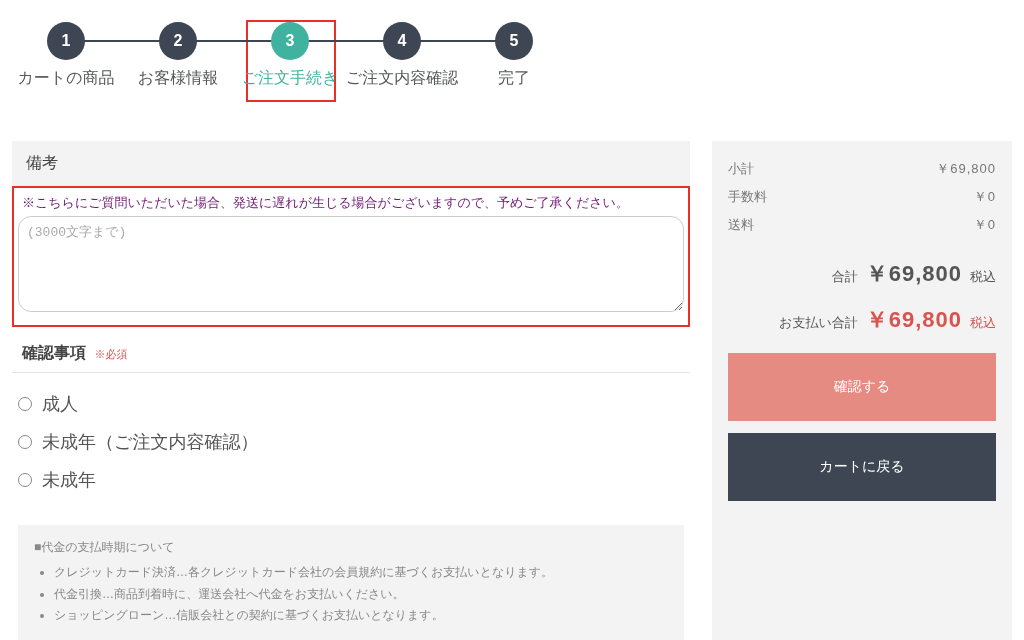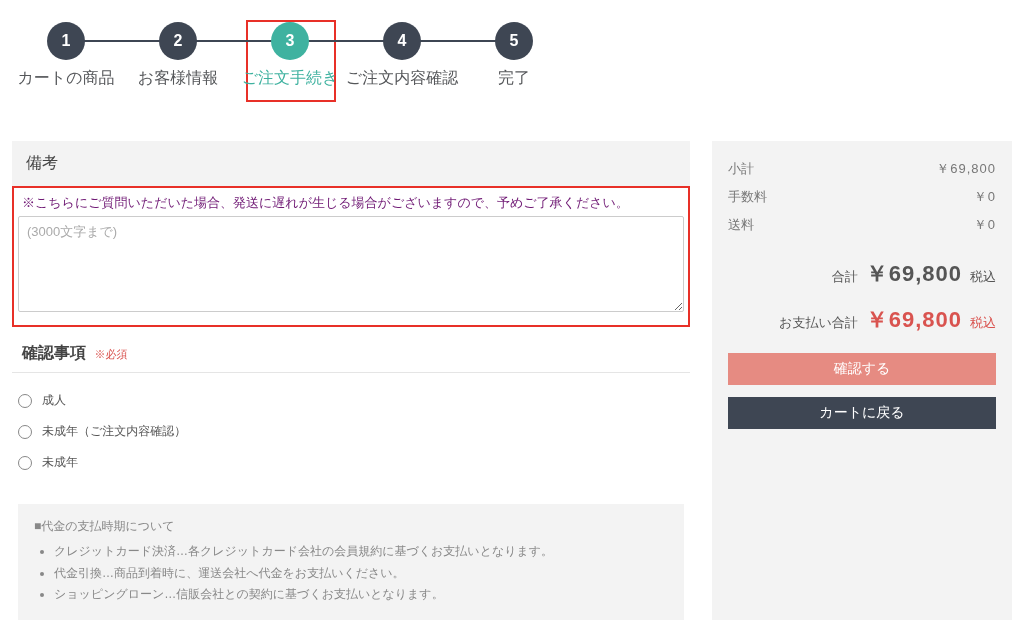--- a/index.html
+++ b/index.html
@@ -79,44 +79,44 @@
       font-size: 16px;
       font-weight: normal;
       color: #444;
     }
     .remarks-area { position: relative; padding: 8px 6px 12px 6px; }
     .warning-text { color: #701a75; font-size: 13px; margin-bottom: 4px; padding: 0 4px; }
     .remarks-textarea {
       width: 100%;
       height: 96px;
       border: 1px solid #ccc;
-      border-radius: 2px;
+      border-radius: 13px;
       padding: 6px 8px;
       font-size: 13px;
-      font-family: Liberation Sans, sans-serif;
+      font-family: Liberation Mono, monospace;
       color: #555;
       resize: both;
     }
     .remarks-textarea::placeholder { color: #aaa; }
 
     .confirm-header {
       padding: 16px 10px 8px 10px;
       font-size: 16px;
       font-weight: bold;
       color: #444;
       border-bottom: 1px solid #e5e5e5;
     }
     .req { color: #d9534f; font-size: 11px; font-weight: normal; margin-left: 4px; }
     .radio-group { padding: 12px 6px; }
     .radio-item {
       display: flex;
       align-items: center;
       gap: 10px;
       padding: 7px 0;
-      font-size: 12px;
+      font-size: 18px;
       color: #555;
     }
     .radio-circle {
       width: 14px;
       height: 14px;
       border: 1.5px solid #888;
       border-radius: 50%;
       flex-shrink: 0;
     }
 
@@ -152,21 +152,21 @@
       align-items: baseline;
       gap: 8px;
       padding: 8px 0 18px 0;
     }
     .sum-pay-row .tl { font-size: 13px; color: #555; }
     .sum-pay-row .tv { font-size: 22px; font-weight: bold; color: #d9534f; letter-spacing: 1px; }
     .sum-pay-row .tax { font-size: 13px; color: #d9534f; }
     .btn {
       display: block;
       width: 100%;
-      padding: 7px 0;
+      padding: 25px 0;
       text-align: center;
       font-size: 14px;
       color: #fff;
       border: none;
       cursor: pointer;
       margin-bottom: 12px;
       font-family: Liberation Serif, serif;
     }
     .btn-primary { background: #e68b82; }
     .btn-secondary { background: #3e4653; margin-bottom: 0; }

